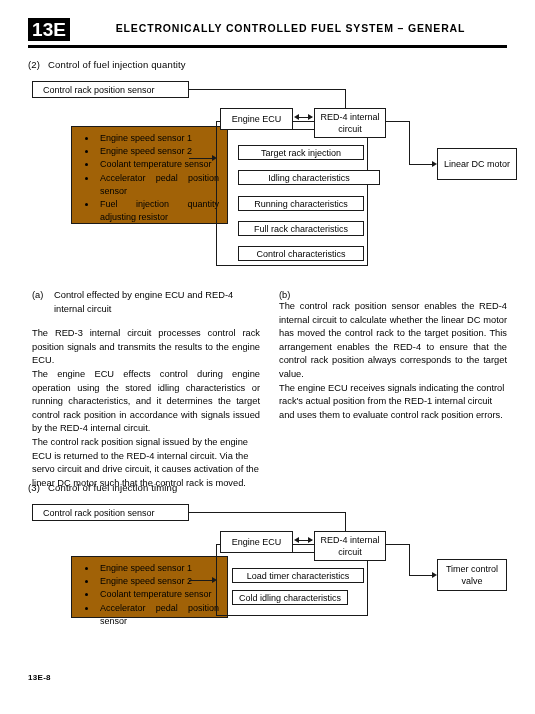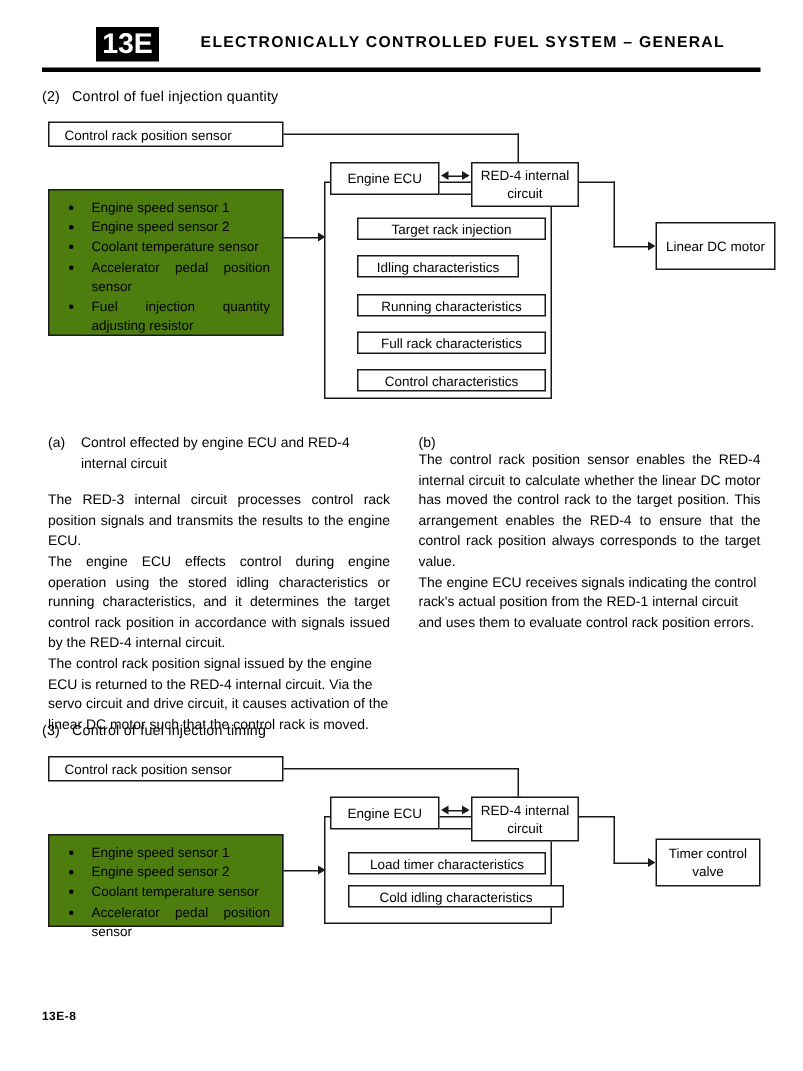--- a/index.html
+++ b/index.html
@@ -5,21 +5,21 @@
   html,body{margin:0;padding:0;background:#ffffff;}
   body{
     width:535px;height:714px;position:relative;overflow:hidden;
     font-family:"Liberation Sans","DejaVu Sans",sans-serif;
     color:#000;
     -webkit-font-smoothing:antialiased;
   }
   .page{position:absolute;inset:0;}
 
   
-  .header{position:absolute;left:28px;top:18px;right:44px;height:30px;margin-left:36px;}
+  .header{position:absolute;left:28px;top:18px;right:44px;height:30px;}
   .chapter-tab{
     position:absolute;left:0;top:0;width:42px;height:23px;background:#000;
     color:#fff;font-weight:bold;font-size:19px;line-height:23px;text-align:center;
     letter-spacing:0px;
   }
   .header-title{
     position:absolute;left:62px;top:4px;right:0;
     font-size:10.5px;font-weight:bold;letter-spacing:.85px;
     text-align:center;white-space:nowrap;
   }
@@ -46,22 +46,23 @@
   .ln{position:absolute;background:#1a1a1a;}
   .ln.h{height:1px;}
   .ln.v{width:1px;}
   .arw{position:absolute;width:0;height:0;}
   .arw.r{border-top:3px solid transparent;border-bottom:3px solid transparent;border-left:5px solid #1a1a1a;}
   .arw.l{border-top:3px solid transparent;border-bottom:3px solid transparent;border-right:5px solid #1a1a1a;}
   .arw.d{border-left:3px solid transparent;border-right:3px solid transparent;border-top:5px solid #1a1a1a;}
 
   
   .list-box{
-    position:absolute;border:1px solid #1a1a1a;box-sizing:border-box;background:#4d7c0f;
+    position:absolute;border:1px solid #1a1a1a;box-sizing:border-box;background:#a16207;
     padding:5px 8px 5px 6px;
+    margin-left:39px;
   }
   .list-box ul{margin:0;padding:0;list-style:none;}
   .list-box li{
     position:relative;padding-left:22px;font-size:9px;line-height:13.2px;
     text-align:justify;text-justify:inter-word;
   }
   .list-box li::before{
     content:"";position:absolute;left:7px;top:5px;width:3px;height:3px;
     background:#000;border-radius:50%;
   }
@@ -124,21 +125,21 @@
 
     <div class="box" style="left:314px;top:108px;width:72px;height:30px;padding:0 3px;">RED-4 internal circuit</div>
 
     <div class="ln h" style="left:296px;top:117px;width:16px;"></div>
     <div class="arw l" style="left:294px;top:114px;"></div>
     <div class="arw r" style="left:308px;top:114px;"></div>
 
     <div class="ln h" style="left:293px;top:129px;width:21px;"></div>
 
     <div class="box" style="left:238px;top:145px;width:126px;height:15px;">Target rack injection</div>
-    <div class="box" style="left:238px;top:170px;width:108px;height:15px;">Idling characteristics</div>
+    <div class="box" style="left:238px;top:170px;width:142px;height:15px;">Idling characteristics</div>
     <div class="box" style="left:238px;top:196px;width:126px;height:15px;">Running characteristics</div>
     <div class="box" style="left:238px;top:221px;width:126px;height:15px;">Full rack characteristics</div>
     <div class="box" style="left:238px;top:246px;width:126px;height:15px;">Control characteristics</div>
 
     <div class="ln h" style="left:386px;top:121px;width:24px;"></div>
     <div class="ln v" style="left:409px;top:121px;height:44px;"></div>
     <div class="ln h" style="left:409px;top:164px;width:26px;"></div>
     <div class="arw r" style="left:432px;top:161px;"></div>
 
     <div class="box" style="left:437px;top:148px;width:80px;height:32px;">Linear DC motor</div>
@@ -191,21 +192,21 @@
     <div class="box" style="left:220px;top:531px;width:73px;height:22px;">Engine ECU</div>
 
     <div class="box" style="left:314px;top:531px;width:72px;height:30px;padding:0 3px;">RED-4 internal circuit</div>
 
     <div class="ln h" style="left:296px;top:540px;width:16px;"></div>
     <div class="arw l" style="left:294px;top:537px;"></div>
     <div class="arw r" style="left:308px;top:537px;"></div>
     <div class="ln h" style="left:293px;top:552px;width:21px;"></div>
 
     <div class="box" style="left:232px;top:568px;width:132px;height:15px;">Load timer characteristics</div>
-    <div class="box" style="left:232px;top:590px;width:144px;height:15px;">Cold idling characteristics</div>
+    <div class="box" style="left:232px;top:590px;width:116px;height:15px;">Cold idling characteristics</div>
 
     <div class="ln h" style="left:386px;top:544px;width:24px;"></div>
     <div class="ln v" style="left:409px;top:544px;height:32px;"></div>
     <div class="ln h" style="left:409px;top:575px;width:26px;"></div>
     <div class="arw r" style="left:432px;top:572px;"></div>
 
     <div class="box" style="left:437px;top:559px;width:70px;height:32px;">Timer control valve</div>
   </div>
 
   <div class="footer">13E-8</div>

